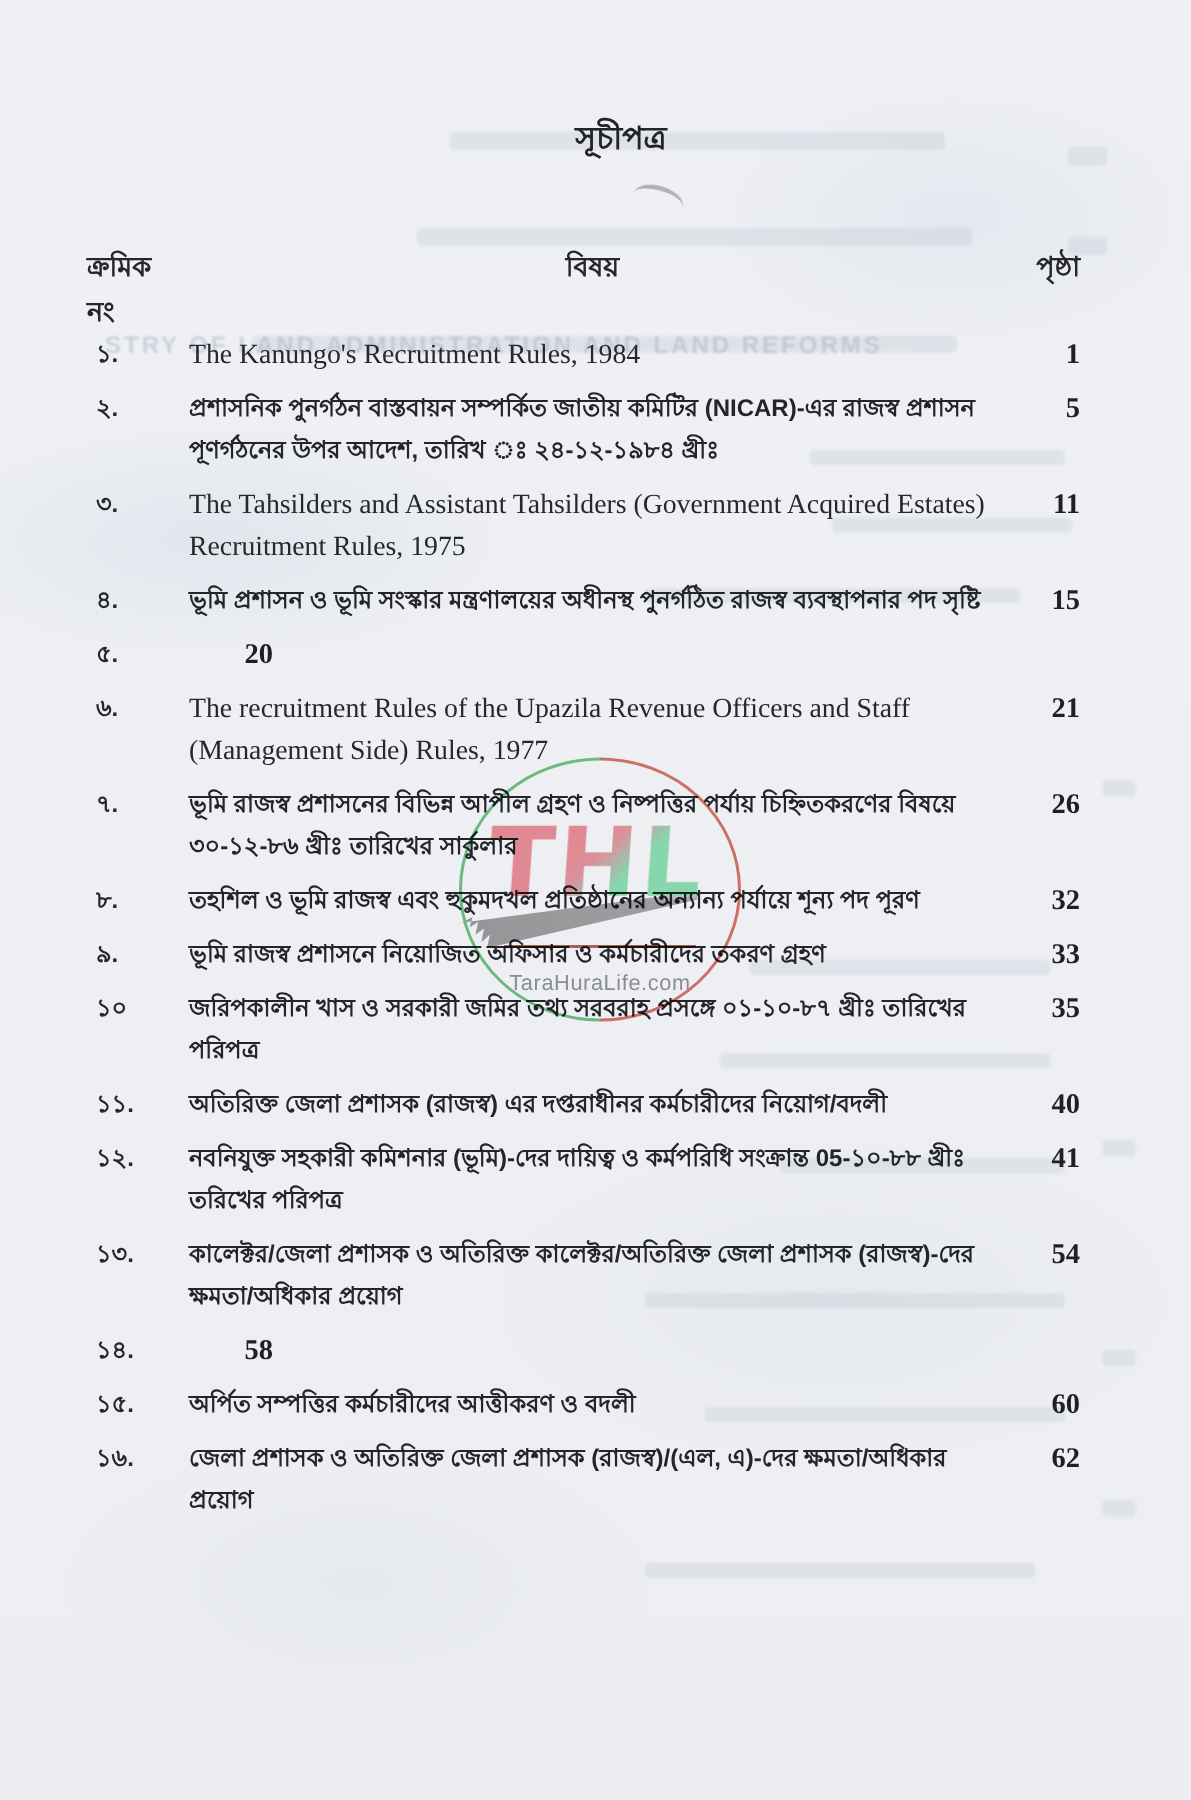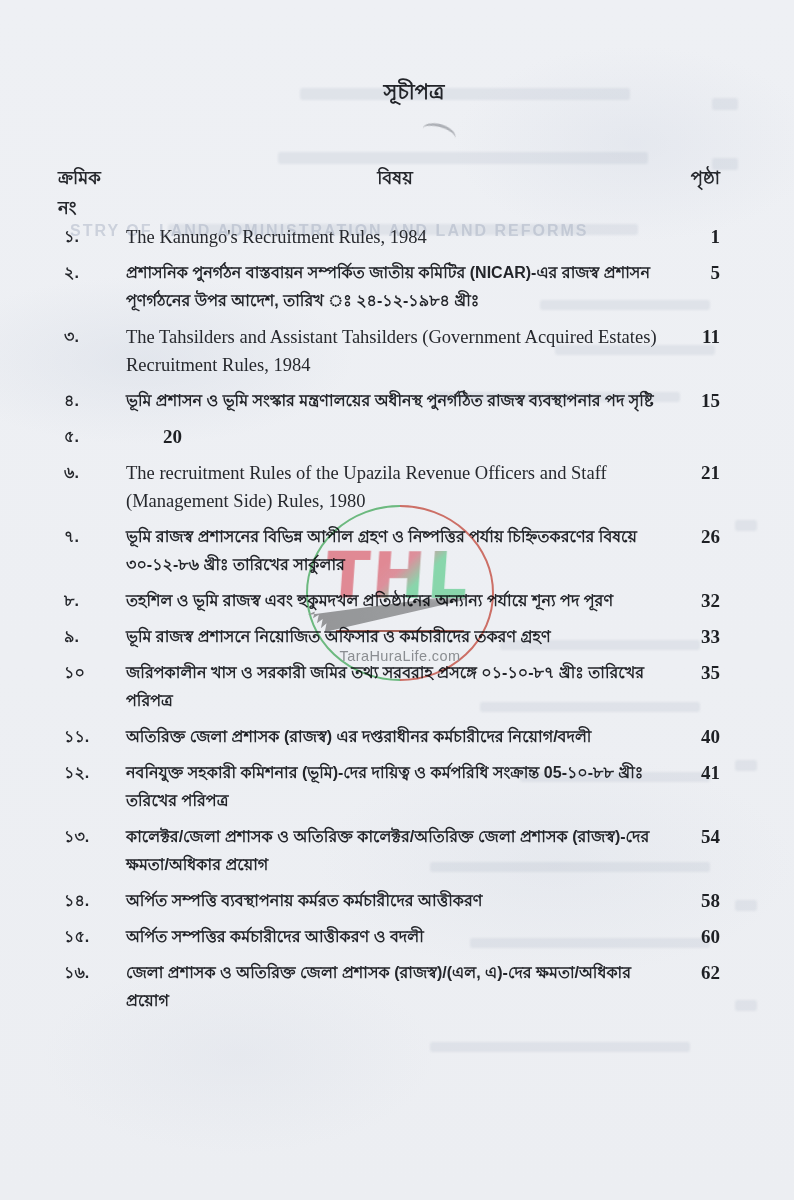--- a/index.html
+++ b/index.html
@@ -131,35 +131,35 @@
     <div class="subject">The Kanungo's Recruitment Rules, 1984</div>
     <div class="pageno">1</div>
   </div>
     <div class="entry" style="">
     <div class="serial">২.</div>
     <div class="subject bn">প্রশাসনিক পুনর্গঠন বাস্তবায়ন সম্পর্কিত জাতীয় কমিটির (NICAR)-এর রাজস্ব প্রশাসন পূণর্গঠনের উপর আদেশ, তারিখ ঃ ২৪-১২-১৯৮৪ খ্রীঃ</div>
     <div class="pageno">5</div>
   </div>
     <div class="entry" style="">
     <div class="serial">৩.</div>
-    <div class="subject">The Tahsilders and Assistant Tahsilders (Government Acquired Estates) Recruitment Rules, 1984</div>
+    <div class="subject">The Tahsilders and Assistant Tahsilders (Government Acquired Estates) Recruitment Rules, 1975</div>
     <div class="pageno">11</div>
   </div>
     <div class="entry" style="">
     <div class="serial">৪.</div>
     <div class="subject bn">ভূমি প্রশাসন ও ভূমি সংস্কার মন্ত্রণালয়ের অধীনস্থ পুনর্গঠিত রাজস্ব ব্যবস্থাপনার পদ সৃষ্টি</div>
     <div class="pageno">15</div>
   </div>
     <div class="entry" style="">
     <div class="serial">৫.</div>
     <div class="pageno">20</div>
   </div>
     <div class="entry" style="">
     <div class="serial">৬.</div>
-    <div class="subject">The recruitment Rules of the Upazila Revenue Officers and Staff (Management Side) Rules, 1980</div>
+    <div class="subject">The recruitment Rules of the Upazila Revenue Officers and Staff (Management Side) Rules, 1977</div>
     <div class="pageno">21</div>
   </div>
     <div class="entry" style="">
     <div class="serial">৭.</div>
     <div class="subject bn">ভূমি রাজস্ব প্রশাসনের বিভিন্ন আপীল গ্রহণ ও নিষ্পত্তির পর্যায় চিহ্নিতকরণের বিষয়ে ৩০-১২-৮৬ খ্রীঃ তারিখের সার্কুলার</div>
     <div class="pageno">26</div>
   </div>
     <div class="entry" style="">
     <div class="serial">৮.</div>
     <div class="subject bn">তহশিল ও ভূমি রাজস্ব এবং হুকুমদখল প্রতিষ্ঠানের অন্যান্য পর্যায়ে শূন্য পদ পূরণ</div>
@@ -185,21 +185,20 @@
     <div class="subject bn">নবনিযুক্ত সহকারী কমিশনার (ভূমি)-দের দায়িত্ব ও কর্মপরিধি সংক্রান্ত 05-১০-৮৮ খ্রীঃ তরিখের পরিপত্র</div>
     <div class="pageno">41</div>
   </div>
     <div class="entry" style="">
     <div class="serial">১৩.</div>
     <div class="subject bn">কালেক্টর/জেলা প্রশাসক ও অতিরিক্ত কালেক্টর/অতিরিক্ত জেলা প্রশাসক (রাজস্ব)-দের ক্ষমতা/অধিকার প্রয়োগ</div>
     <div class="pageno">54</div>
   </div>
     <div class="entry" style="">
     <div class="serial">১৪.</div>
-    <div class="subject bn">অর্পিত সম্পত্তি ব্যবস্থাপনায় কর্মরত কর্মচারীদের আত্তীকরণ</div>
     <div class="pageno">58</div>
   </div>
     <div class="entry" style="">
     <div class="serial">১৫.</div>
     <div class="subject bn">অর্পিত সম্পত্তির কর্মচারীদের আত্তীকরণ ও বদলী</div>
     <div class="pageno">60</div>
   </div>
     <div class="entry" style="">
     <div class="serial">১৬.</div>
     <div class="subject bn">জেলা প্রশাসক ও অতিরিক্ত জেলা প্রশাসক (রাজস্ব)/(এল, এ)-দের ক্ষমতা/অধিকার প্রয়োগ</div>

